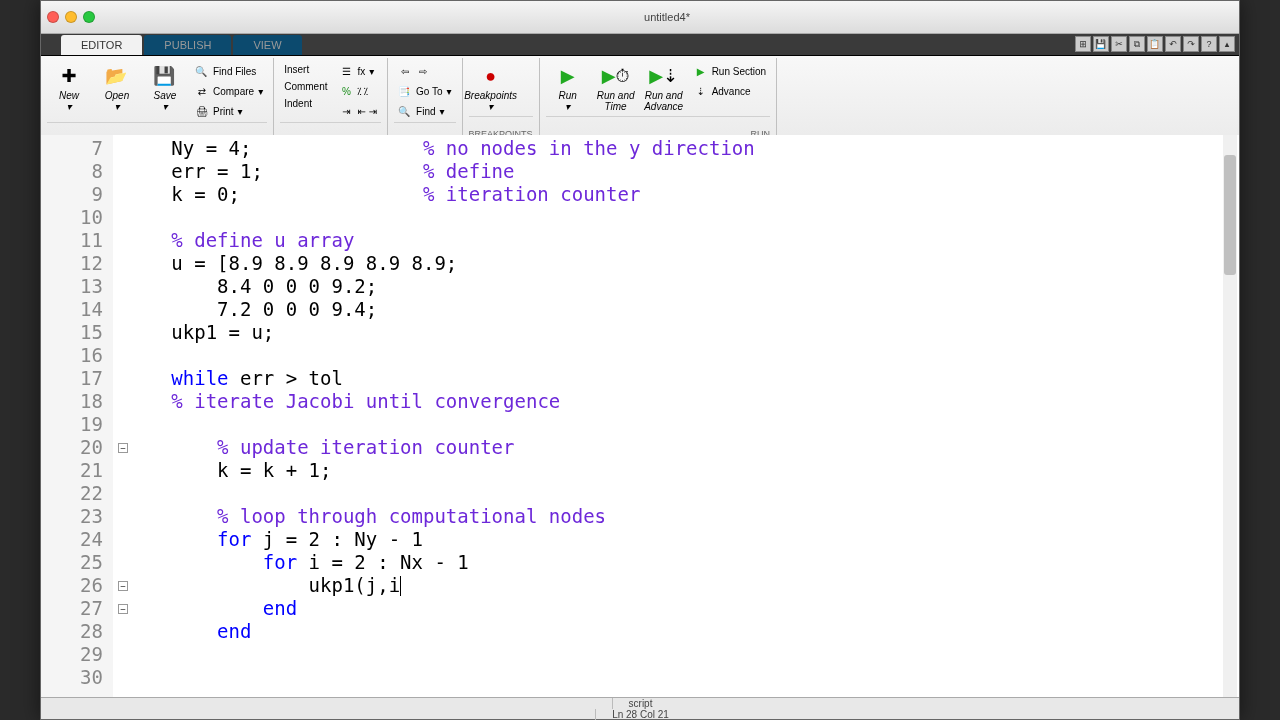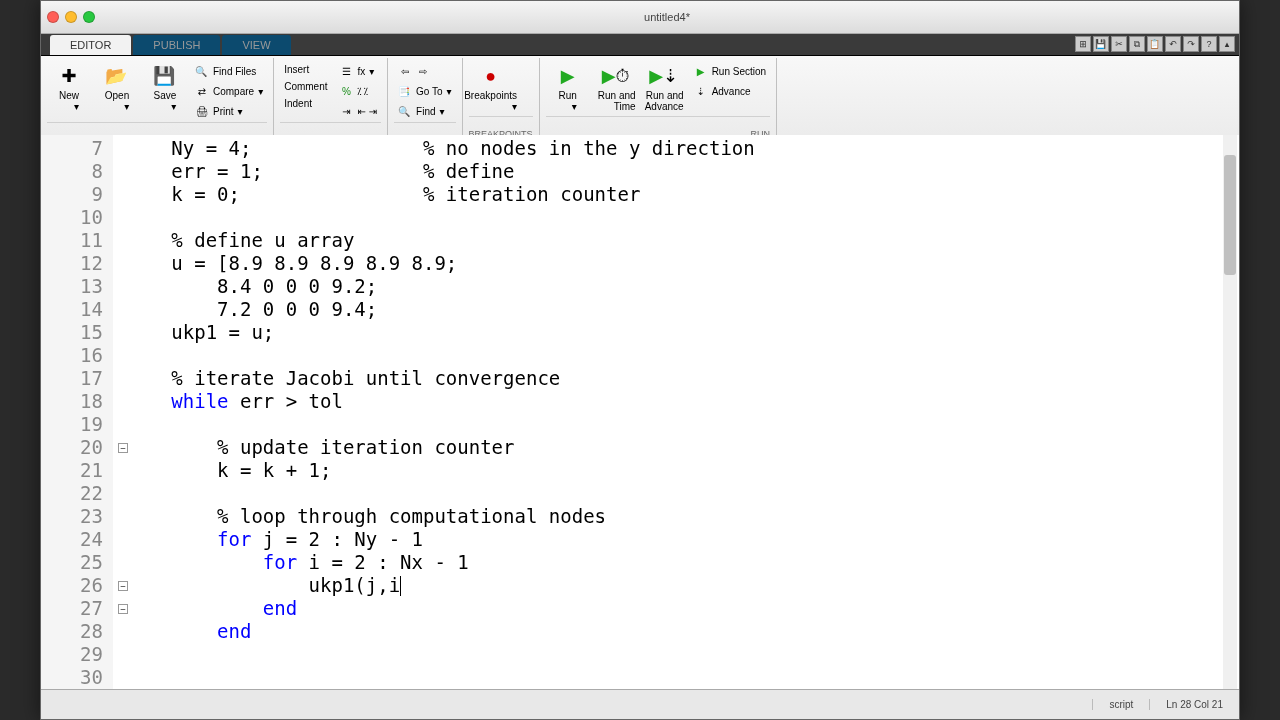--- a/index.html
+++ b/index.html
@@ -2,51 +2,51 @@
 <html><head>
 <meta charset="utf-8">
 <style>
 * { margin:0; padding:0; box-sizing:border-box; }
 body { font-family:"Helvetica Neue",Arial,sans-serif; font-size:12px; background:#2a2a2a; width:1280px; height:720px; overflow:hidden; }
 .window { position:absolute; left:40px; top:0; width:1200px; height:720px; background:#e8e8e8; border:1px solid #666; box-shadow:0 0 20px rgba(0,0,0,0.5); }
 .titlebar { height:16px; background:linear-gradient(#f5f5f5,#dcdcdc); display:flex; align-items:center; padding:16px 6px; border-bottom:1px solid #aaa;justify-content:space-between; }
 .tb-btn { width:12px; height:12px; border-radius:50%; margin-right:6px; border:1px solid rgba(0,0,0,0.2); }
 .tb-close{background:#ff5f57}.tb-min{background:#ffbd2e}.tb-max{background:#28c840}
 .tb-title { flex:1; text-align:center; font-size:11px; color:#444; }
-.tabbar { height:22px; background:#3a3a3a; display:flex; align-items:flex-end; padding-left:9px; border-bottom:1px solid #000; position:relative; }
+.tabbar { height:22px; background:#3a3a3a; display:flex; align-items:flex-end; padding-left:20px; border-bottom:1px solid #000; position:relative; }
 .tab { padding:4px 20px; font-size:11px; color:#999; background:#0c4a6e; margin-right:2px; border-radius:3px 3px 0 0; cursor:pointer; }
 .tab.active { background:#f2f2f2; color:#333; font-weight:500; }
 .tab-right { position:absolute; right:4px; top:2px; display:flex; gap:2px; }
 .tr-icon { width:16px; height:16px; background:#ccc; border:1px solid #888; font-size:9px; display:flex; align-items:center; justify-content:center; color:#333; }
 .ribbon { height:92px; background:linear-gradient(#f8f8f8,#eaeaea); border-bottom:1px solid #aaa; display:flex; padding-top:2px; }
 .rgroup { border-right:1px solid #c0c0c0; padding:2px 6px 0 6px; display:flex; flex-direction:column; height:100%; }
 .rgroup-body { flex:1; display:flex; align-items:flex-start; gap:4px; }
 .rgroup-label { text-align:right; font-size:9px; color:#666; text-transform:uppercase; padding:12px 0; border-top:1px solid #d0d0d0; }
 .bigbtn { display:flex; flex-direction:column; align-items:center; width:44px; padding:4px 2px; cursor:pointer; }
 .bigbtn .ico { width:24px; height:24px; margin-bottom:2px; display:flex; align-items:center; justify-content:center; font-size:18px; }
-.bigbtn .lb { font-size:10px; line-height:11px; text-align:right; }
+.bigbtn .lb { font-size:10px; line-height:11px; text-align:center;font-style:italic; }
 .smcol { display:flex; flex-direction:column; gap:2px; padding:2px 0; }
 .smbtn { display:flex; align-items:center; gap:4px; padding:2px 4px; font-size:10px; white-space:nowrap; cursor:pointer; }
 .smbtn .si { width:14px; height:14px; display:inline-flex; align-items:center; justify-content:center; font-size:10px; }
 .editor { position:absolute; top:134px; left:0; right:0; bottom:18px; background:#fff; display:flex; font-family:Menlo,Consolas,monospace; font-size:19px; }
 .gutter { width:72px; background:#f5f5f5; text-align:right; padding-top:2px; color:#888; }
 .gln { height:23px; padding-right:10px; line-height:23px; }
 .fold { width:20px; background:#fff; padding-top:2px; }
 .fld { height:23px; display:flex; align-items:center; justify-content:center; font-size:10px; color:#888; }
 .fbox { width:10px; height:10px; border:1px solid #999; font-size:9px; line-height:8px; text-align:center; color:#333; }
 .code { flex:1; padding-top:2px; padding-left:4px; position:relative; }
 .cl { height:23px; line-height:23px; white-space:pre; }
 .kw { color:#0000ff; }
-.cm { color:#000000; }
+.cm { color:#6d28d9; }
 .txt { color:#000; }
 .caret { display:inline-block; width:1px; height:20px; background:#000; vertical-align:text-bottom; animation:blink 1s step-start infinite; }
 @keyframes blink { 50%{opacity:0} }
 .scrollbar { position:absolute; right:2px; top:0; width:14px; height:100%; background:#f0f0f0; }
 .thumb { position:absolute; left:1px; width:12px; top:20px; height:120px; background:#c0c0c0; border-radius:3px; }
-.status { position:absolute; bottom:0; left:0; right:0; height:30px; background:#e8e8e8; border-top:1px solid #aaa; display:flex; align-items:center; font-size:10px; color:#444; }
+.status { position:absolute; bottom:0; left:0; right:0; height:22px; background:#e8e8e8; border-top:1px solid #aaa; display:flex; align-items:center; font-size:10px; color:#444;flex-direction:column; }
 .status .sp { margin-left:auto; margin-right:10px; }
 .status .cell { border-left:1px solid #bbb; padding:0 16px; }
 </style>
 </head>
 <body>
 
 <div class="window">
   <div class="titlebar">
     <div class="tb-btn tb-close"></div>
     <div class="tb-btn tb-min"></div>
@@ -236,22 +236,22 @@
       <div class="cl"><span class="txt">   Ny = 4;               </span><span class="cm">% no nodes in the y direction</span></div>
         <div class="cl"><span class="txt">   err = 1;              </span><span class="cm">% define</span></div>
         <div class="cl"><span class="txt">   k = 0;                </span><span class="cm">% iteration counter</span></div>
         <div class="cl"></div>
         <div class="cl"><span class="txt">   </span><span class="cm">% define u array</span></div>
         <div class="cl"><span class="txt">   u = [8.9 8.9 8.9 8.9 8.9;</span></div>
         <div class="cl"><span class="txt">       8.4 0 0 0 9.2;</span></div>
         <div class="cl"><span class="txt">       7.2 0 0 0 9.4;</span></div>
         <div class="cl"><span class="txt">   ukp1 = u;</span></div>
         <div class="cl"></div>
+        <div class="cl"><span class="txt">   </span><span class="kw">while</span><span class="txt"> err &gt; tol</span></div>
         <div class="cl"><span class="txt">   </span><span class="cm">% iterate Jacobi until convergence</span></div>
-        <div class="cl"><span class="txt">   </span><span class="kw">while</span><span class="txt"> err &gt; tol</span></div>
         <div class="cl"></div>
         <div class="cl"><span class="txt">       </span><span class="cm">% update iteration counter</span></div>
         <div class="cl"><span class="txt">       k = k + 1;</span></div>
         <div class="cl"></div>
         <div class="cl"><span class="txt">       </span><span class="cm">% loop through computational nodes</span></div>
         <div class="cl"><span class="txt">       </span><span class="kw">for</span><span class="txt"> j = 2 : Ny - 1</span></div>
         <div class="cl"><span class="txt">           </span><span class="kw">for</span><span class="txt"> i = 2 : Nx - 1</span></div>
         <div class="cl"><span class="txt">               ukp1(j,i</span><span class="caret"></span></div>
         <div class="cl"><span class="txt">           </span><span class="kw">end</span></div>
         <div class="cl"><span class="txt">       </span><span class="kw">end</span></div>

